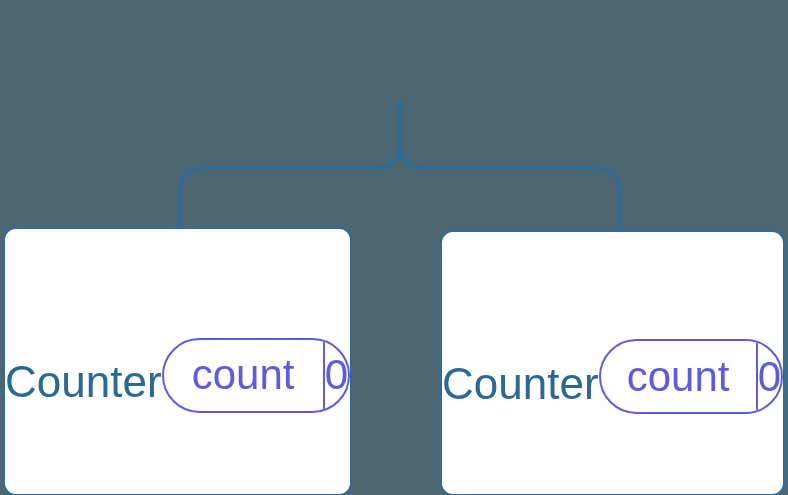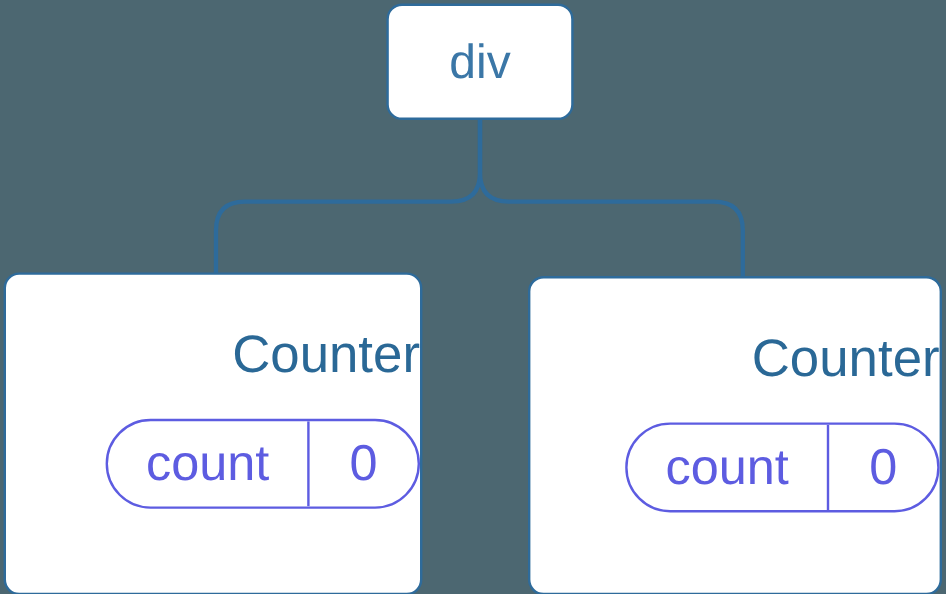--- a/index.html
+++ b/index.html
@@ -37,23 +37,21 @@
     left:322px;top:3px;width:156px;height:97px;
     display:flex;align-items:center;justify-content:center;
   }
   .root-label{
     color:var(--root-text);
     font-size:40px;
     line-height:1;
   }
   .counter-node{
     display:flex;
-    flex-direction:column;
-    align-items:flex-end;
-    padding-left:16px;
+    align-items:center;
   }
   .counter-left{left:3px;top:227px;width:349px;height:269px;}
   .counter-right{left:440px;top:230px;width:345px;height:266px;}
   .counter-title{
     margin-top:42px;
     color:var(--title-text);
     font-size:44px;
     line-height:1.15;
   }
   .state-pill{
@@ -83,23 +81,20 @@
 </head>
 <body>
 
 <div class="stage">
 
   <svg class="connector" viewBox="0 0 788 495" xmlns="http://www.w3.org/2000/svg" aria-hidden="true">
     <path d="M400,99 V144 Q400,168 376,168 H204 Q180,168 180,192 V229" fill="none" stroke="#2e6b9b" stroke-width="3.6"></path>
     <path d="M400,99 V144 Q400,168 424,168 H595 Q619,168 619,192 V232" fill="none" stroke="#2e6b9b" stroke-width="3.6"></path>
   </svg>
 
-  <div class="node root-node">
-    <span class="root-label">div</span>
-  </div>
 
   <div class="node counter-node counter-left">
     <div class="counter-title">Counter</div>
     <div class="state-pill">
       <div class="state-key-cell">
         <span class="state-key">count</span>
       </div>
       <div class="state-value-cell">
         <span class="state-value">0</span>
       </div>

